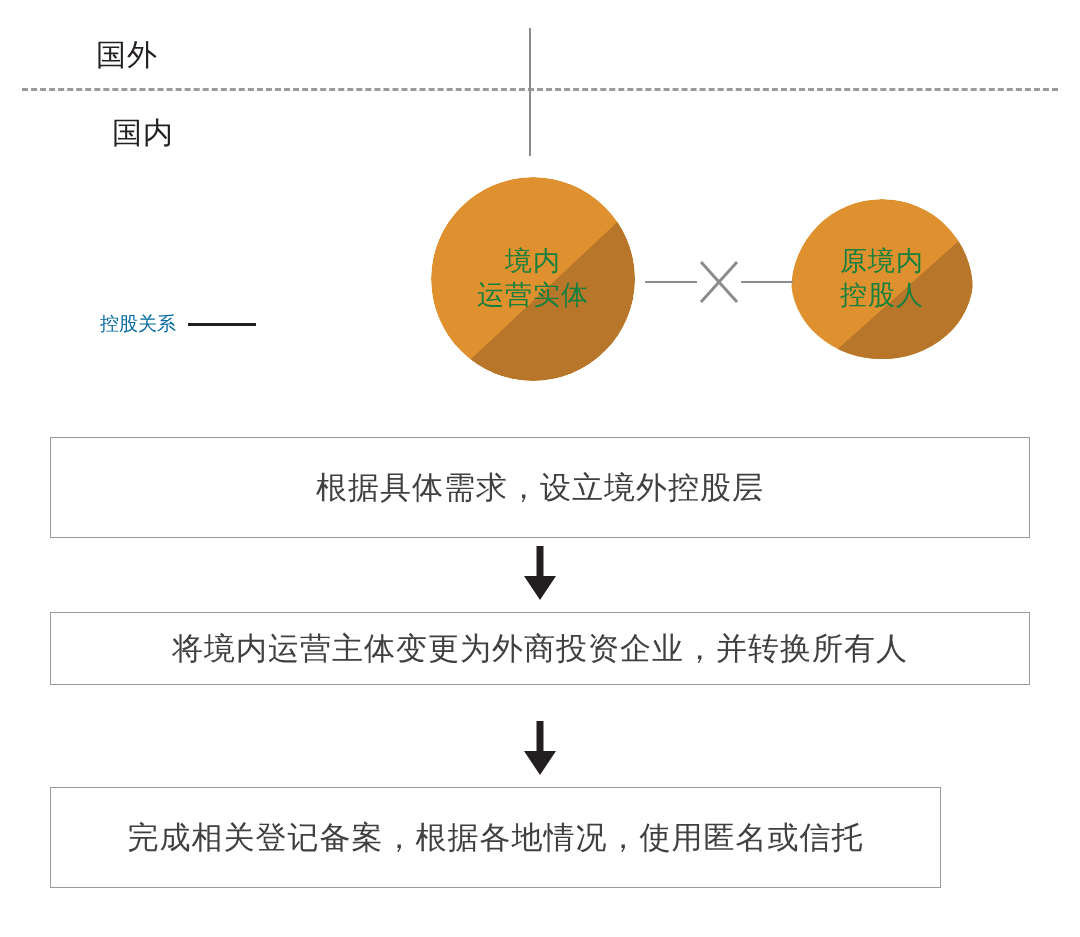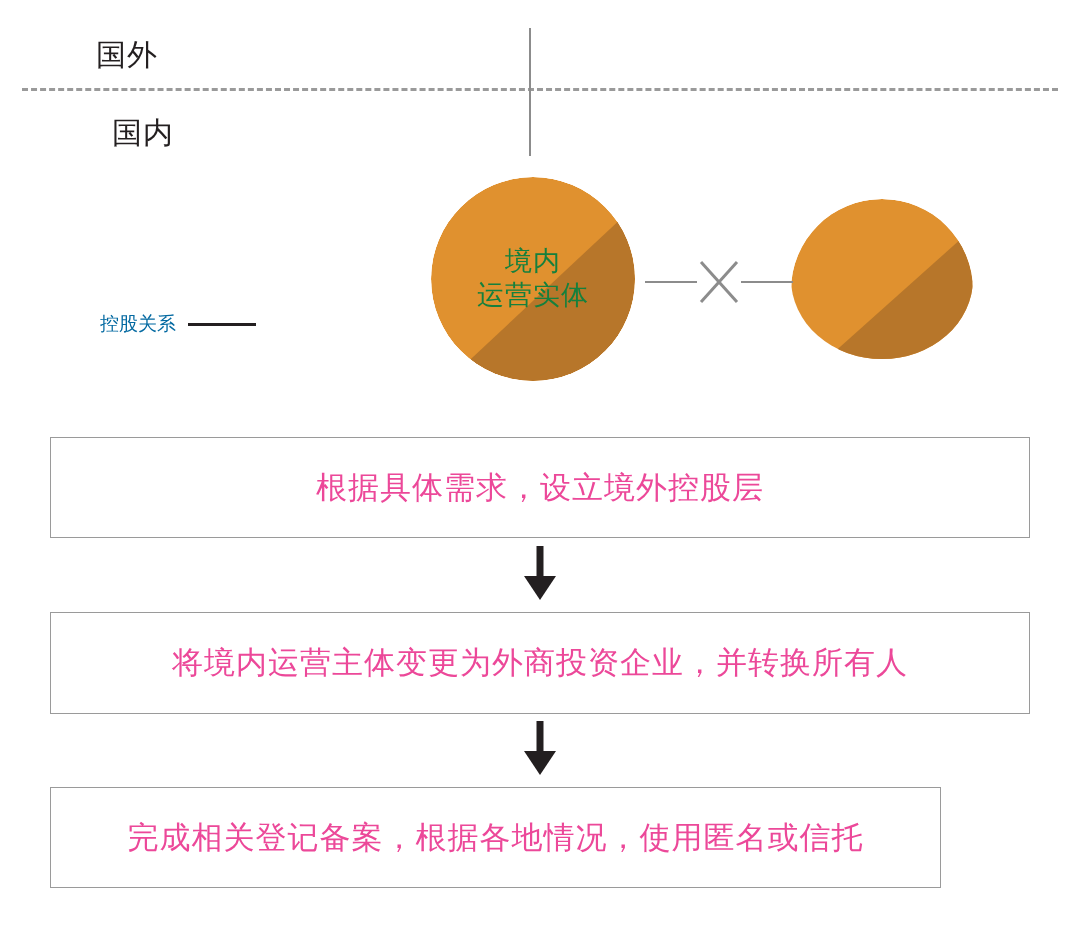--- a/index.html
+++ b/index.html
@@ -118,26 +118,26 @@
 
   
   .process-box {
     position: absolute;
     box-sizing: border-box;
     border: 1px solid #9a9a9a;
     background: #ffffff;
     display: flex;
     align-items: center;
     justify-content: center;
-    color: #ec4899;
+    color: #404040;
     font-size: 31px;
     letter-spacing: 1px;
   }
   #box-1 { left: 50px; top: 409px; width: 980px; height: 101px; }
-  #box-2 { left: 50px; top: 584px; width: 980px; height: 102px; }
+  #box-2 { left: 50px; top: 584px; width: 980px; height: 73px; }
   #box-3 { left: 50px; top: 759px; width: 891px; height: 101px; }
 
   
   .down-arrow {
     position: absolute;
     width: 46px;
     height: 58px;
     left: 517px;
   }
   #arrow-1 { top: 516px; }
@@ -183,20 +183,24 @@
       <defs>
         <clipPath id="clipB">
             <circle cx="50" cy="50" r="50"></circle>
           </clipPath>
       </defs>
       <g clip-path="url(#clipB)">
         <rect x="0" y="0" width="100" height="100" fill="#e0912f"></rect>
         <polygon points="100,16 100,100 6,100" fill="#b7762a"></polygon>
       </g>
     </svg>
+    <div class="circle-text">
+      <div>原境内</div>
+      <div>控股人</div>
+    </div>
   </div>
 
   <svg id="relation-connector" viewBox="0 0 148 52">
     <line x1="0" y1="26" x2="52" y2="26" stroke="#8c8c8c" stroke-width="2"></line>
     <line x1="96" y1="26" x2="148" y2="26" stroke="#8c8c8c" stroke-width="2"></line>
     <line x1="56" y1="6" x2="92" y2="46" stroke="#8c8c8c" stroke-width="3"></line>
     <line x1="92" y1="6" x2="56" y2="46" stroke="#8c8c8c" stroke-width="3"></line>
   </svg>
 
   <div class="process-box" id="box-1">

